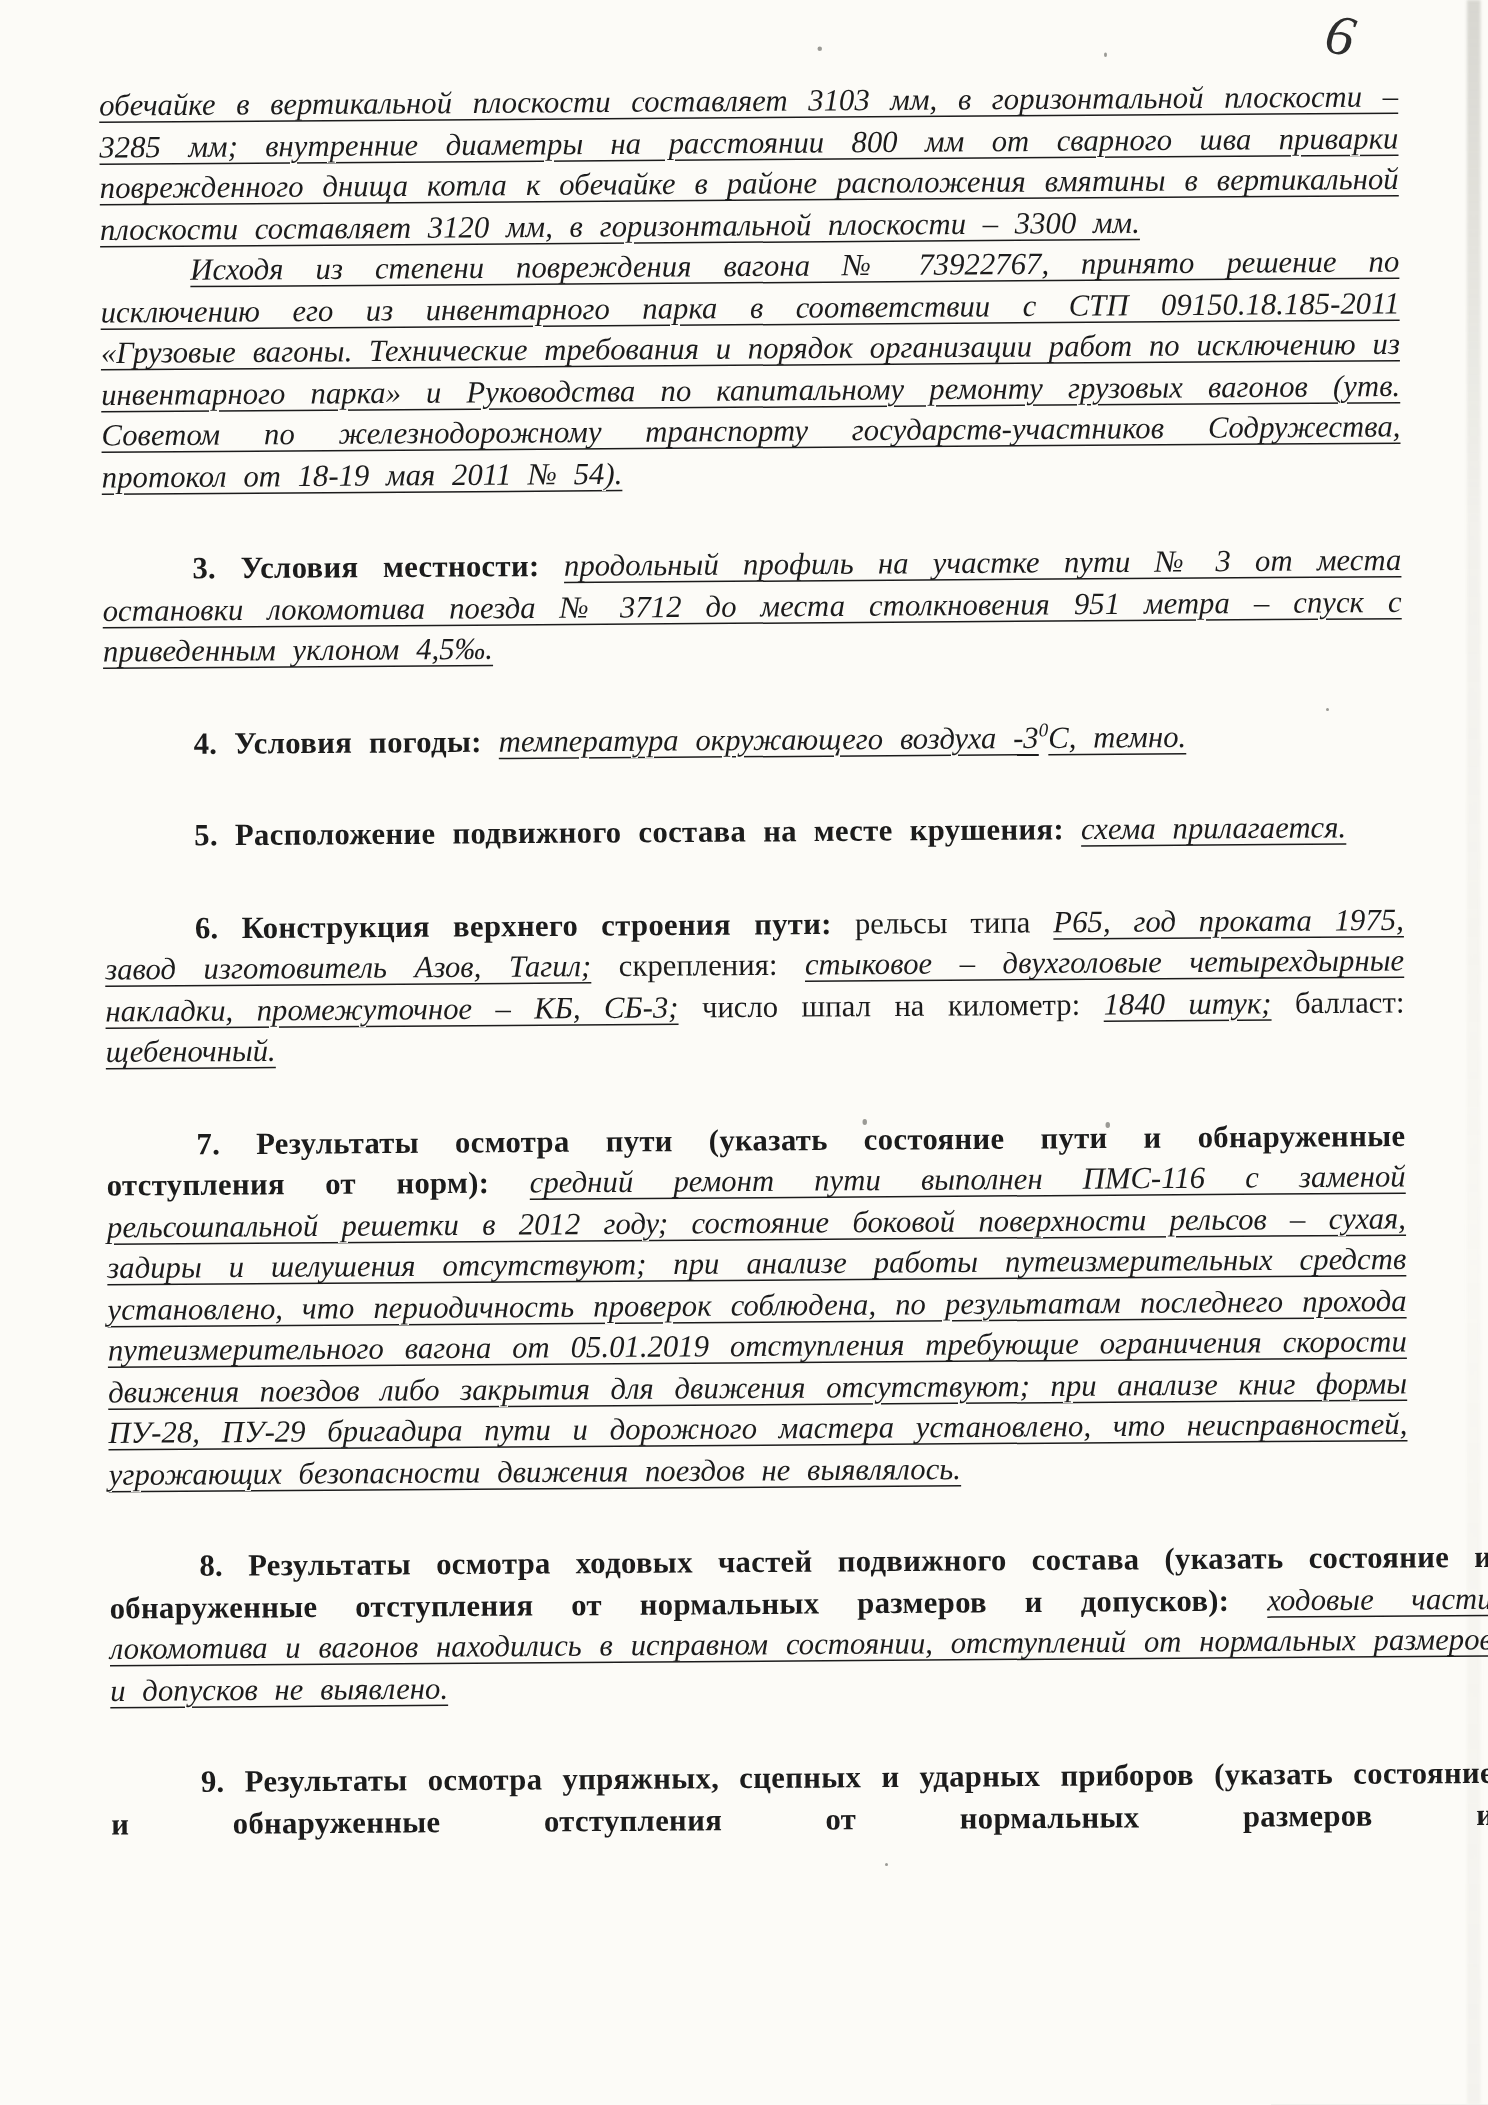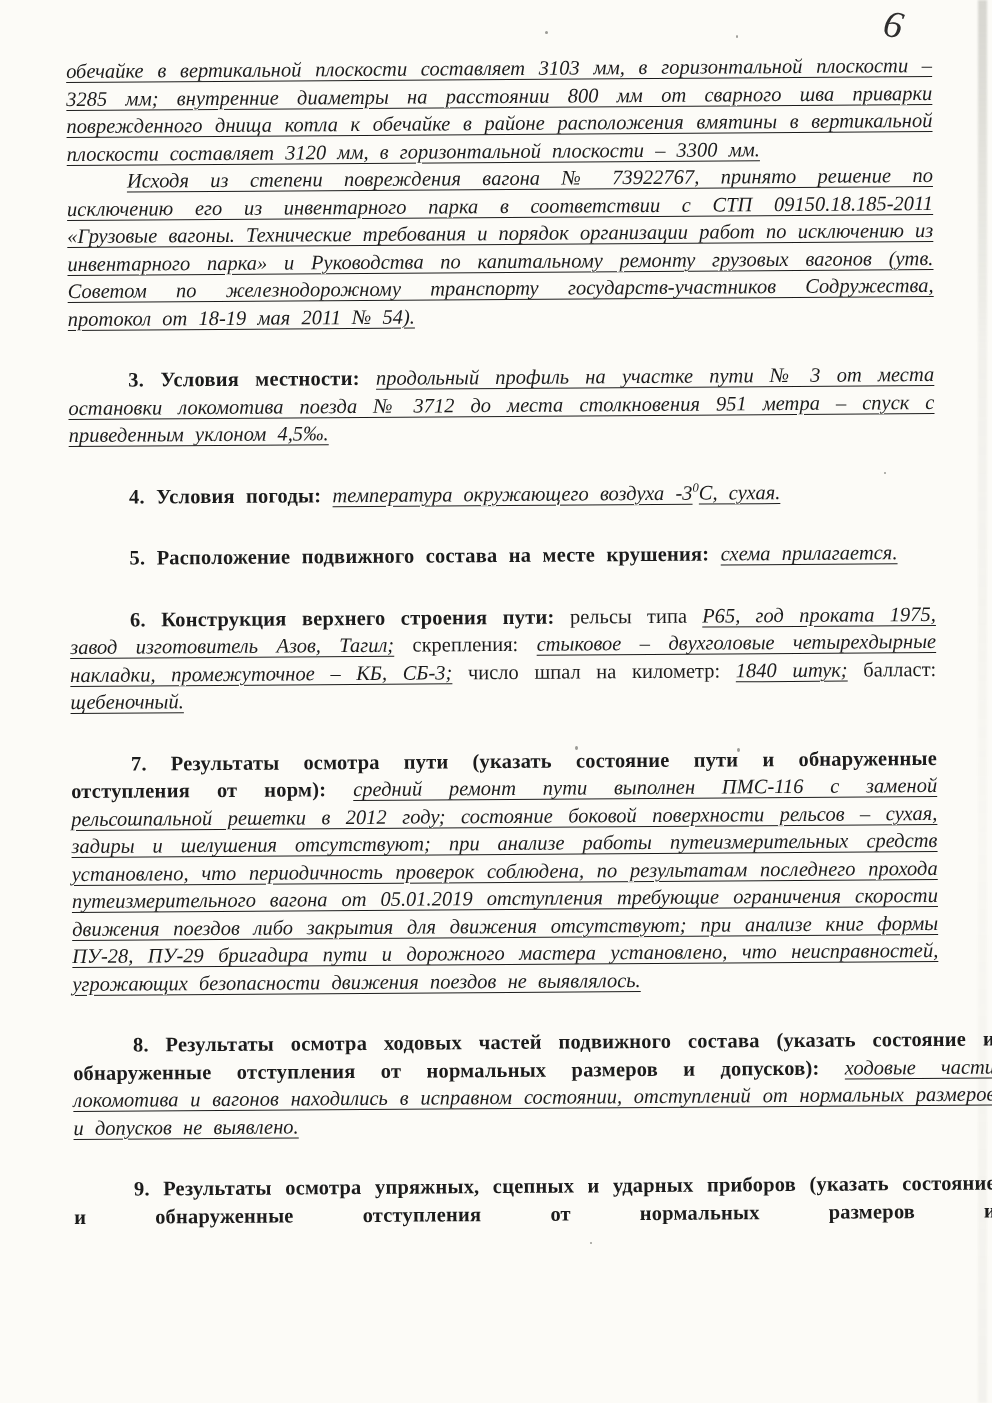--- a/index.html
+++ b/index.html
@@ -104,21 +104,21 @@
   <div class="speck s6"></div>
 
   <div class="content">
 
     <p class="para"><span class="fill">обечайке в вертикальной плоскости составляет 3103 мм, в горизонтальной плоскости – 3285 мм; внутренние диаметры на расстоянии 800 мм от сварного шва приварки поврежденного днища котла к обечайке в районе расположения вмятины в вертикальной плоскости составляет 3120 мм, в горизонтальной плоскости – 3300 мм.</span></p>
 
     <p class="para indent"><span class="fill">Исходя из степени повреждения вагона № 73922767, принято решение по исключению его из инвентарного парка в соответствии с СТП 09150.18.185-2011 «Грузовые вагоны. Технические требования и порядок организации работ по исключению из инвентарного парка» и Руководства по капитальному ремонту грузовых вагонов (утв. Советом по железнодорожному транспорту государств-участников Содружества, протокол от 18-19 мая 2011  № 54).</span></p>
 
     <p class="para indent section"><span class="label">3. Условия местности: </span><span class="fill">продольный профиль на участке пути № 3 от места остановки локомотива поезда № 3712 до места столкновения 951 метра – спуск с приведенным уклоном 4,5‰.</span></p>
 
-    <p class="para indent section"><span class="label">4. Условия погоды: </span><span class="fill">температура окружающего воздуха -3</span><span class="fill sup">0</span><span class="fill">С, сухая.</span></p>
+    <p class="para indent section"><span class="label">4. Условия погоды: </span><span class="fill">температура окружающего воздуха -3</span><span class="fill sup">0</span><span class="fill">С, темно.</span></p>
 
     <p class="para indent section"><span class="label">5. Расположение подвижного состава на месте крушения: </span><span class="fill">схема прилагается.</span></p>
 
     <p class="para indent section"><span class="label">6. Конструкция верхнего строения пути: </span><span class="plain">рельсы типа </span><span class="fill">Р65, год проката 1975, завод изготовитель Азов, Тагил;</span><span class="plain"> скрепления: </span><span class="fill">стыковое – двухголовые четырехдырные накладки, промежуточное – КБ, СБ-3;</span><span class="plain"> число шпал на километр: </span><span class="fill">1840 штук;</span><span class="plain"> балласт: </span><span class="fill">щебеночный.</span></p>
 
     <p class="para indent section"><span class="label">7. Результаты осмотра пути (указать состояние пути и обнаруженные отступления от норм): </span><span class="fill">средний ремонт пути выполнен ПМС-116 с заменой рельсошпальной решетки в 2012 году; состояние боковой поверхности рельсов – сухая, задиры и шелушения отсутствуют; при анализе работы путеизмерительных средств установлено, что периодичность проверок соблюдена, по результатам последнего прохода путеизмерительного вагона от 05.01.2019 отступления требующие ограничения скорости движения поездов либо закрытия для движения отсутствуют; при анализе книг формы ПУ-28, ПУ-29 бригадира пути и дорожного мастера установлено, что неисправностей, угрожающих безопасности движения поездов не выявлялось.</span></p>
 
     <p class="para indent section wide"><span class="label">8. Результаты осмотра ходовых частей подвижного состава  (указать состояние и обнаруженные отступления от нормальных размеров и допусков): </span><span class="fill">ходовые части локомотива и вагонов находились в исправном состоянии, отступлений от нормальных размеров и допусков не выявлено.</span></p>
 
     <p class="para indent section wide last-justify"><span class="label">9.  Результаты осмотра упряжных, сцепных и ударных приборов (указать состояние и обнаруженные отступления от нормальных размеров и</span></p>

